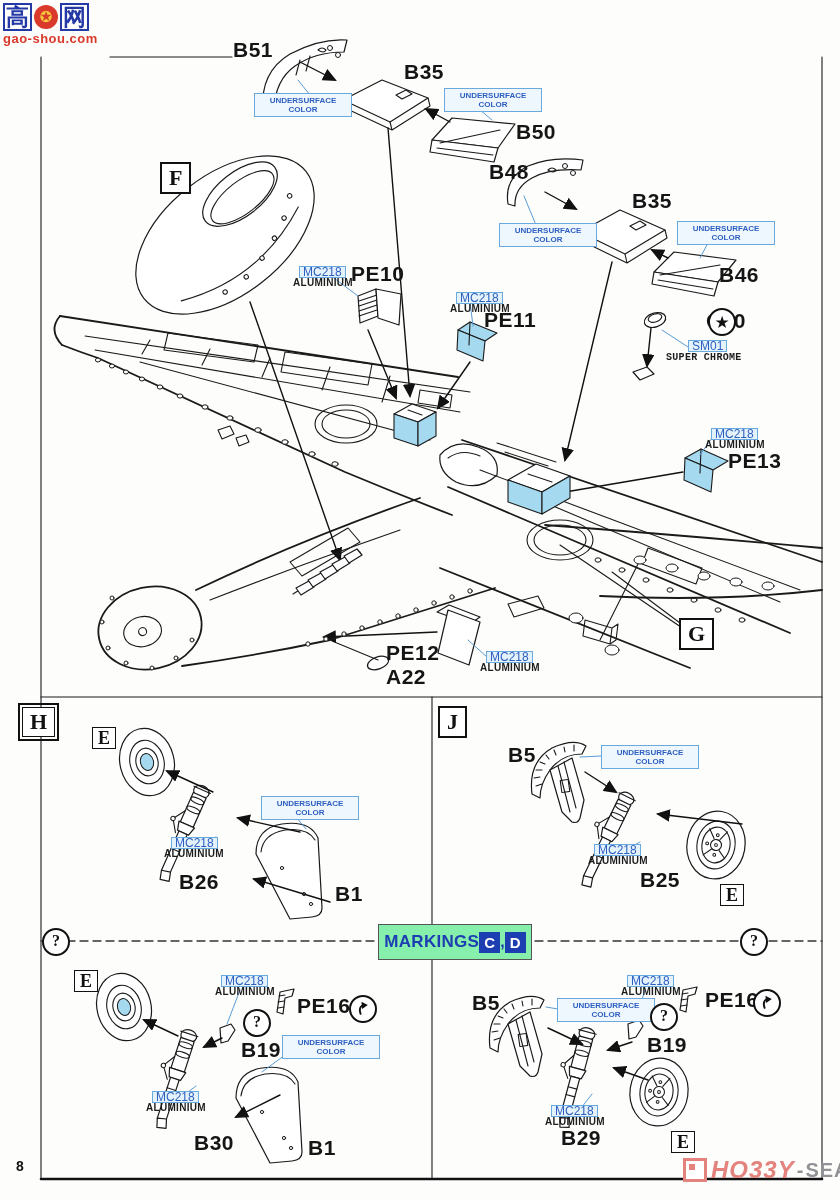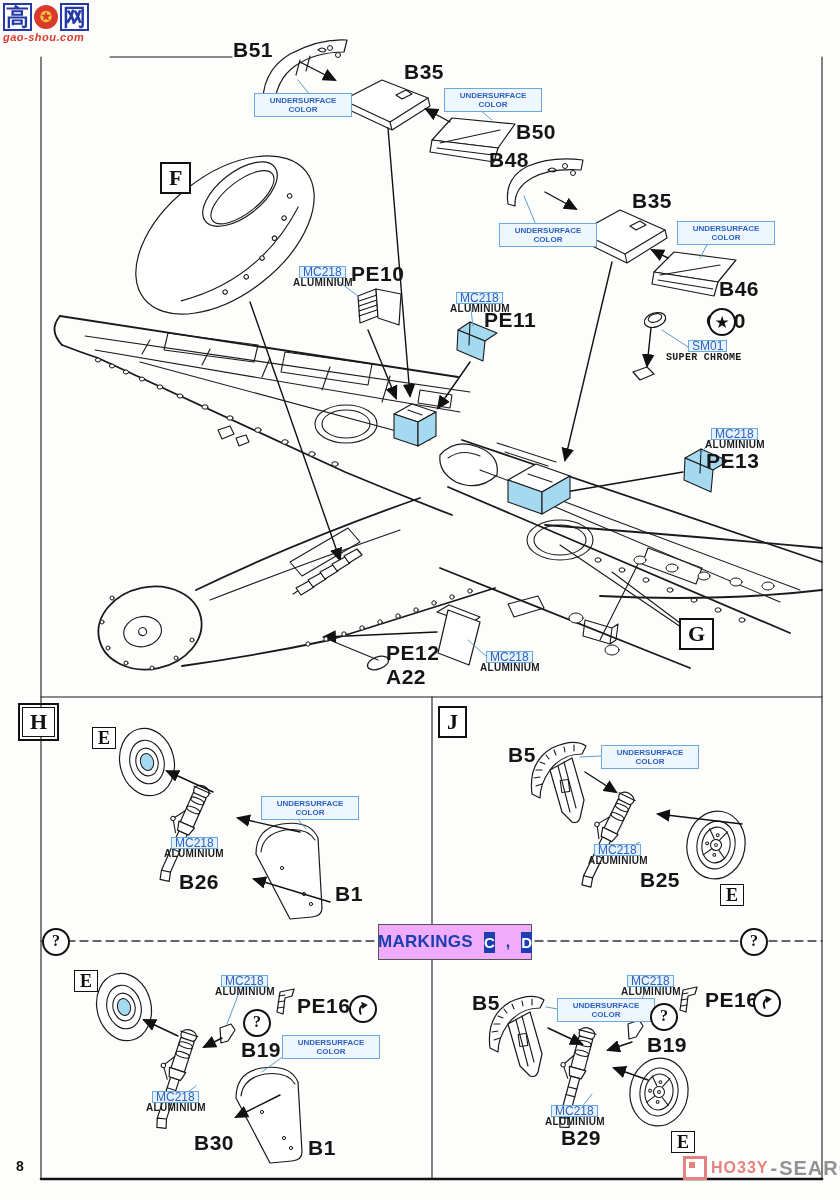--- a/index.html
+++ b/index.html
@@ -24,36 +24,36 @@
      background:#e4f2fb;padding:0 3px;line-height:10px;white-space:nowrap;}
   .callout-sub{position:absolute;font-size:10px;font-weight:700;color:#1c1c1c;letter-spacing:.3px;white-space:nowrap;}
   .uscallout{position:absolute;width:96px;font-size:8px;font-weight:700;color:#2d5fc1;
      border:1px solid #6aa9dd;background:#eef7fd;text-align:center;line-height:9px;padding:2px 0;}
   .qmark{position:absolute;width:24px;height:24px;border:2px solid #111;border-radius:50%;background:#fff;
      font-family:"Liberation Serif",serif;font-weight:700;font-size:16px;color:#111;text-align:center;line-height:22px;}
   .symcircle{position:absolute;width:24px;height:24px;border:2px solid #111;border-radius:50%;background:#fff;
      display:flex;align-items:center;justify-content:center;}
   .star{font-size:17px;color:#111;line-height:1;}
   #markings-bar{position:absolute;left:378px;top:924px;width:152px;height:34px;border:1.5px solid #555;
-     background:#f0abfc;display:flex;align-items:center;justify-content:center;gap:11px;}
+     background:#86efac;display:flex;align-items:center;justify-content:center;gap:0;}
   #markings-bar .mtitle{font-weight:700;font-size:17px;color:#1c3eb0;letter-spacing:.3px;}
   #markings-bar .msq{width:21px;height:21px;background:#1c3eb0;color:#fff;font-weight:700;font-size:15px;
      text-align:center;line-height:21px;}
   #markings-bar .mcomma{color:#1c3eb0;font-weight:700;font-size:16px;}
   #pagenum{position:absolute;left:16px;top:1158px;font-size:14px;font-weight:700;color:#111;}
   #wm-top{position:absolute;left:3px;top:3px;width:120px;}
   #wm-top .row{display:flex;align-items:center;gap:2px;}
   #wm-top .cn{font-weight:700;font-size:23px;color:#2438a6;border:2px solid #2438a6;line-height:24px;padding:0 1px;background:rgba(255,255,255,.6);}
   #wm-top .gear{width:24px;height:24px;border-radius:50%;background:#d93a2b;color:#f5c53a;font-size:15px;
      text-align:center;line-height:24px;}
-  #wm-top .url{font-size:11px;font-weight:700;font-style:italic;color:#d93a2b;letter-spacing:.5px;}
+  #wm-top .url{font-size:13px;font-weight:700;color:#d93a2b;letter-spacing:.5px;}
   #wm-bottom{position:absolute;left:683px;top:1156px;display:flex;align-items:center;gap:4px;}
   #wm-bottom .hicon{width:18px;height:18px;border:3px solid #e4837e;background:#fff;position:relative;}
   #wm-bottom .hicon::after{content:"";position:absolute;left:3px;top:3px;width:6px;height:6px;background:#e4837e;}
-  #wm-bottom .hobby{font-weight:700;font-size:16px;color:#e4837e;letter-spacing:1px;}
+  #wm-bottom .hobby{font-weight:700;font-size:24px;color:#e4837e;letter-spacing:1px;font-style:italic;}
   #wm-bottom .dash{font-weight:700;font-size:20px;color:#909295;margin:0 -2px;}
   #wm-bottom .search{font-weight:700;font-size:20px;color:#909295;letter-spacing:1px;}
 </style>
 </head>
 <body>
 
 <div id="page">
 
 <svg id="art" width="840" height="1200" viewBox="0 0 840 1200">
   <defs>
@@ -365,30 +365,30 @@
     <path class="arrowline" d="M648,1080 L614,1068" marker-end="url(#ah)"></path>
     <path class="bl" d="M645,990 L635,1022"></path>
     <path class="bl" d="M578,1112 L592,1094"></path>
     <path class="bl" d="M558,1009 L546,1007"></path>
   </g>
 </svg>
 
 <div class="plabel" style="left:233px;top:38px;">B51</div>
 <div class="plabel" style="left:404px;top:60px;">B35</div>
 <div class="plabel" style="left:516px;top:120px;">B50</div>
-<div class="plabel" style="left:489px;top:148px;">B48</div>
+<div class="plabel" style="left:489px;top:160px;">B48</div>
 <div class="plabel" style="left:632px;top:189px;">B35</div>
-<div class="plabel" style="left:719px;top:277px;">B46</div>
+<div class="plabel" style="left:719px;top:263px;">B46</div>
 <div class="plabel" style="left:351px;top:262px;text-align:right;">PE10</div>
 <div class="plabel" style="left:484px;top:308px;">PE11</div>
 <div class="plabel" style="left:706px;top:309px;">C10</div>
 <div class="symcircle" style="left:708px;top:308px;">
       <span class="star">★</span>
     </div>
-<div class="plabel" style="left:706px;top:449px;">PE13</div>
+<div class="plabel" style="left:728px;top:449px;">PE13</div>
 <div class="plabel" style="left:386px;top:641px;">PE12</div>
 <div class="plabel" style="left:386px;top:665px;">A22</div>
 <div class="boxletter" style="left:160px;top:162px;">F</div>
 <div class="boxletter" style="left:679px;top:618px;">G</div>
 
 <div class="uscallout" style="left:254px;top:93px;">
   <span>UNDERSURFACE</span><br>
   <span>COLOR</span>
 </div>
 <div class="uscallout" style="left:444px;top:88px;">

